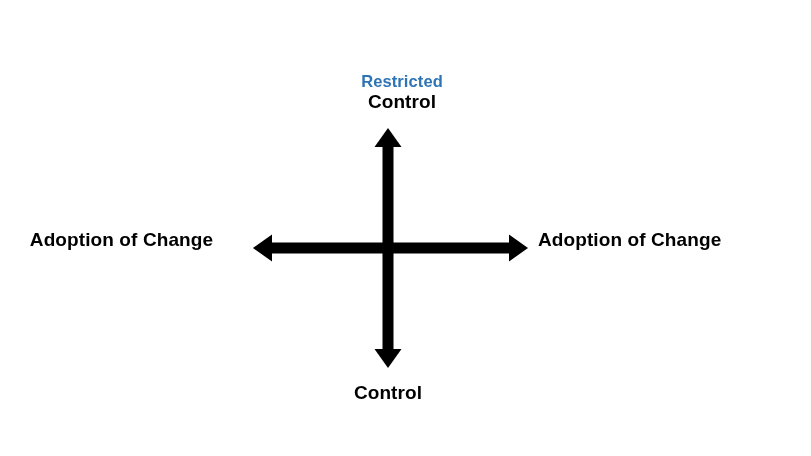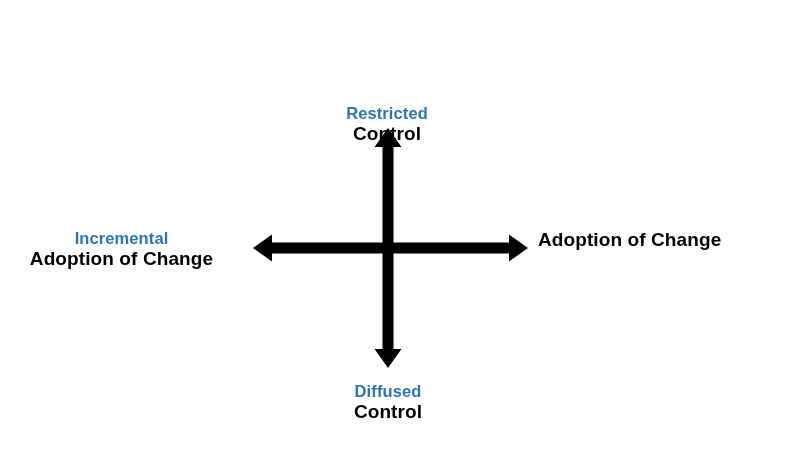--- a/index.html
+++ b/index.html
@@ -51,24 +51,23 @@
   }
   .label-secondary {
     display: block;
     font-size: 19px;
     font-weight: bold;
     letter-spacing: 0.1px;
   }
 
   
   #label-top {
-    left: 257px;
+    left: 272px;
     top: 72px;
     width: 260px;
-    margin-top: 32px;
   }
   
   #label-bottom {
     left: 258px;
     top: 382px;
     width: 260px;
   }
   
   #label-left {
     left: 0px;
@@ -110,26 +109,24 @@
       <polygon points="528,248 509,234.5 509,261.5" fill="#000000"></polygon>
     </g>
   </svg>
 
   <div class="axis-label" id="label-top">
     <span class="label-primary" style="color:#2E74B5;">Restricted</span>
     <span class="label-secondary" style="color:#000000;">Control</span>
   </div>
 
   <div class="axis-label" id="label-bottom">
-    <span class="label-primary" style="color:#2E74B5;">Diffused</span>
     <span class="label-secondary" style="color:#000000;">Control</span>
   </div>
 
   <div class="axis-label" id="label-left">
-    <span class="label-primary" style="color:#2E74B5;">Incremental</span>
     <span class="label-secondary" style="color:#000000;">Adoption of Change</span>
   </div>
 
   <div class="axis-label" id="label-right">
     <span class="label-secondary" style="color:#000000;">Adoption of Change</span>
   </div>
 
 </div>
 
 </body></html>

